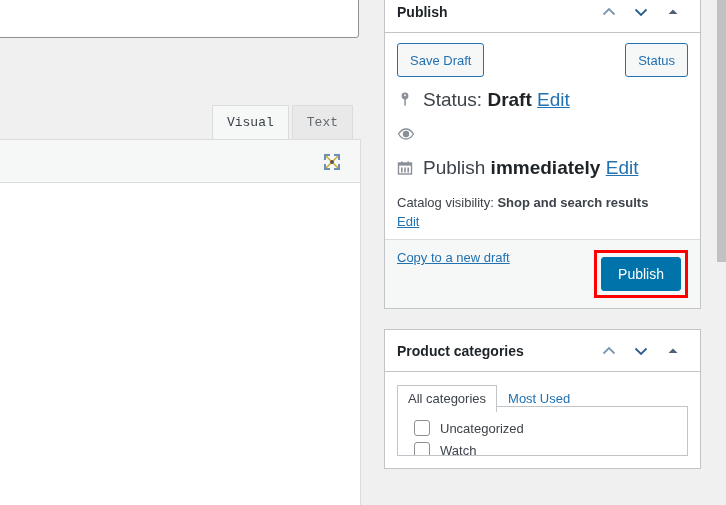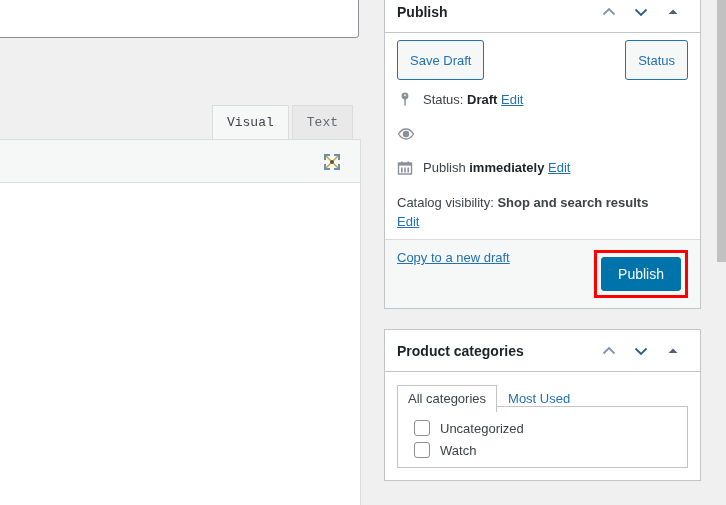--- a/index.html
+++ b/index.html
@@ -172,21 +172,21 @@
     display: flex;
     justify-content: space-between;
     align-items: center;
     height: 34px;
   }
   .wp-btn-secondary {
     background: #f6f7f7;
     border: 1px solid #2271b1;
     color: #2271b1;
     border-radius: 3px;
-    height: 40px;
+    height: 34px;
     padding: 0 12px;
     font-size: 13px;
     font-family: "Liberation Sans", sans-serif;
     cursor: pointer;
     box-sizing: border-box;
   }
   #misc-actions {
     padding-top: 8px;
   }
   .misc-row {
@@ -195,21 +195,21 @@
     padding: 6px 0;
     line-height: 18px;
   }
   .misc-icon {
     width: 26px;
     flex-shrink: 0;
     padding-top: 1px;
   }
   .misc-text {
     flex: 1;
-    font-size: 13px;
+    font-size: 19px;
     color: #3c434a;
   }
   .misc-text b {
     color: #1d2327;
   }
   a.wp-link {
     color: #2271b1;
     text-decoration: underline;
     cursor: pointer;
   }
@@ -271,21 +271,21 @@
   }
   .cat-tab.inactive {
     color: #2271b1;
   }
   #cat-panel {
     margin: 0 12px 12px 12px;
     border: 1px solid #c3c4c7;
     background: #fff;
     padding: 10px 8px;
     box-sizing: border-box;
-    height: 62px;
+    height: 50px;
     overflow: hidden;
   }
   .cat-item {
     display: flex;
     align-items: center;
     padding: 3px 0 3px 8px;
     font-size: 13px;
     color: #3c434a;
   }
   .cat-checkbox {

